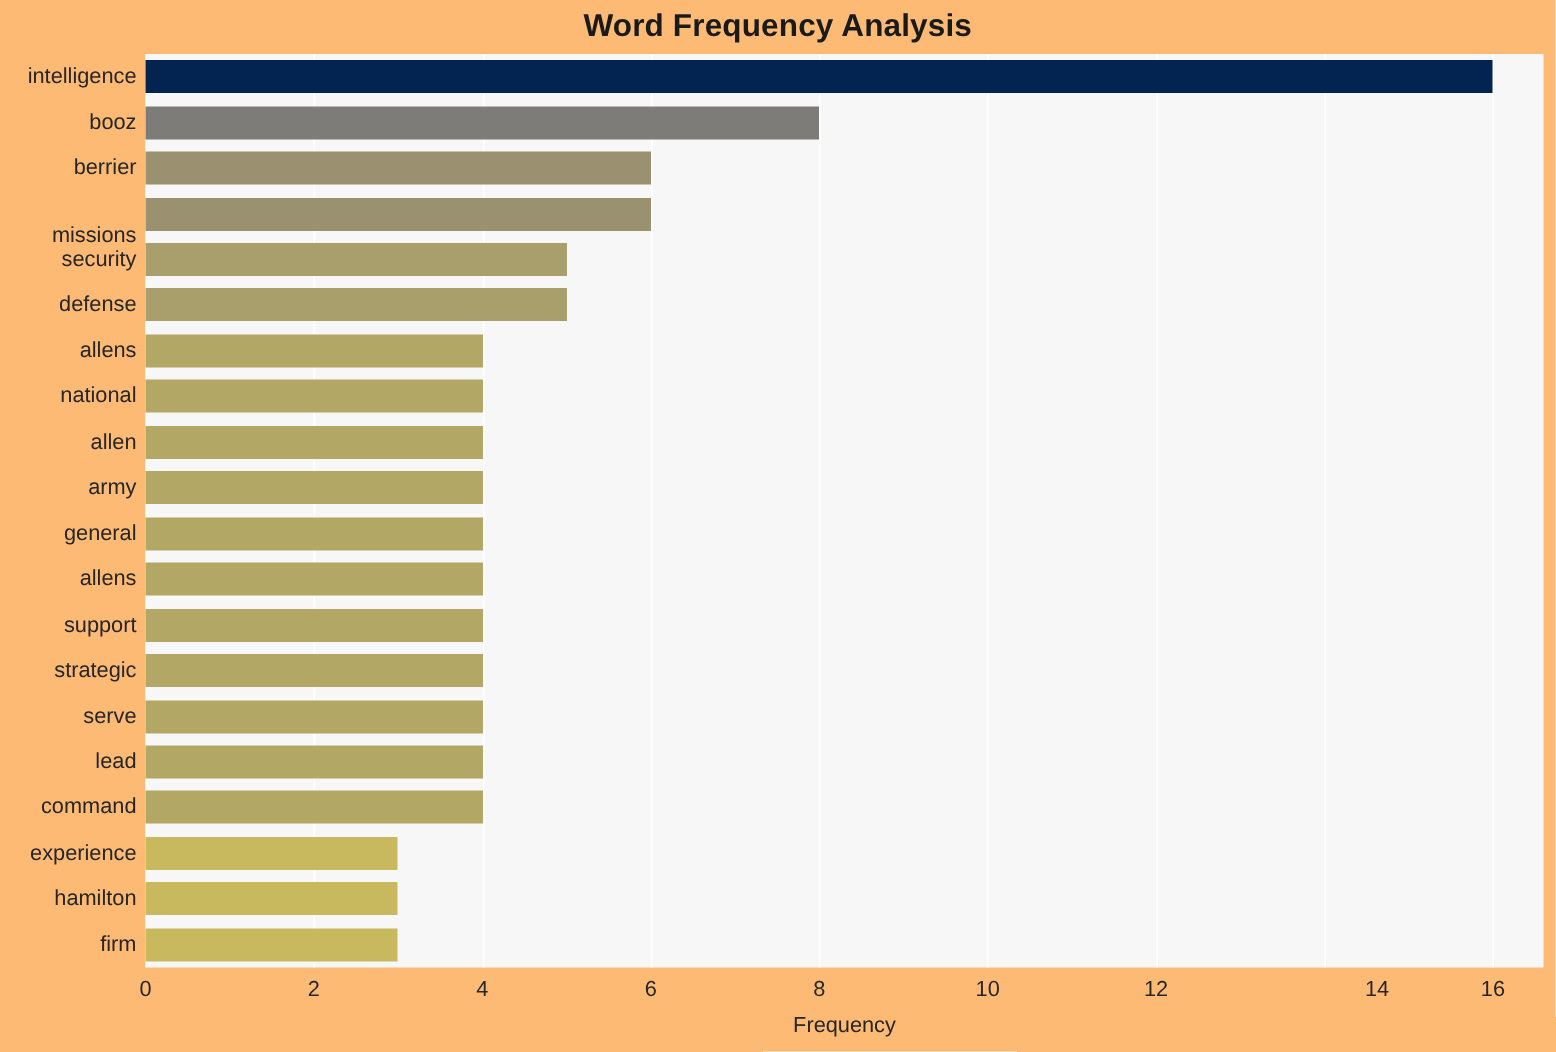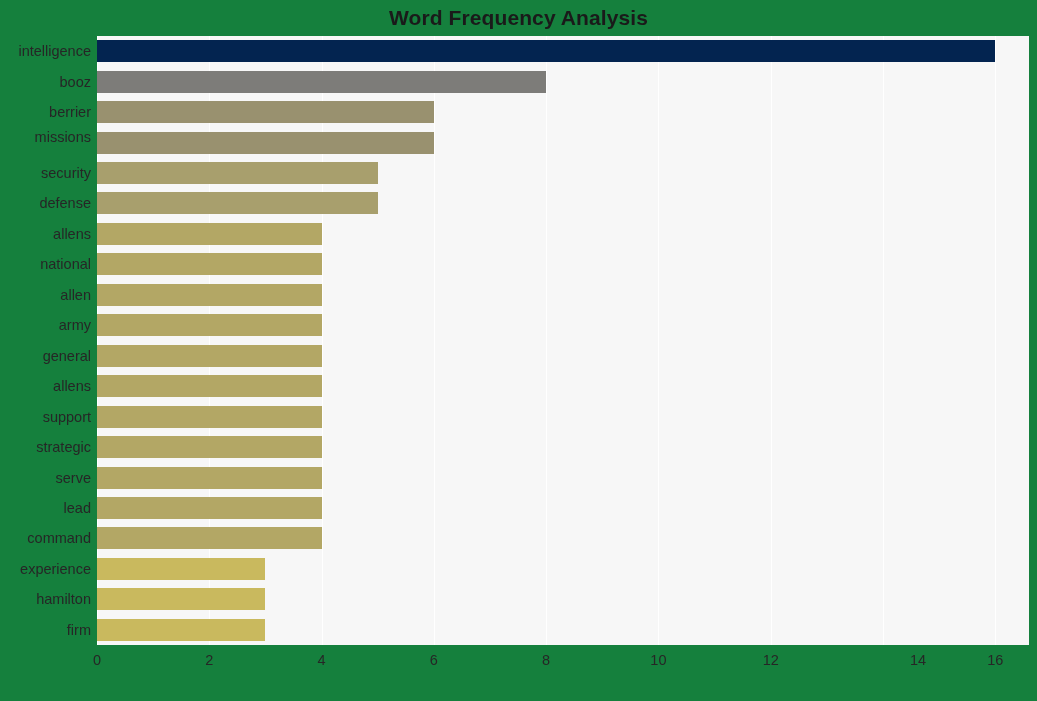--- a/index.html
+++ b/index.html
@@ -11,21 +11,21 @@
     width: 1037px;
     height: 701px;
     font-family: "Liberation Sans", sans-serif;
     overflow: hidden;
   }
 
   #figure {
     position: relative;
     width: 1037px;
     height: 701px;
-    background: #15803d;
+    background: #fdba74;
   }
 
   
   #chart-title {
     position: absolute;
     left: 0;
     top: 4px;
     width: 1037px;
     text-align: center;
     font-size: 21px;
@@ -164,21 +164,21 @@
         <div class="bar" style="top: 521.875px; width: 168.434px; background: rgb(201, 185, 94);"></div>
         <div class="bar" style="top: 552.325px; width: 168.434px; background: rgb(201, 185, 94);"></div>
         <div class="bar" style="top: 582.775px; width: 168.434px; background: rgb(201, 185, 94);"></div>
       </div>
   </div>
 
   <div id="y-axis-labels">
       <div class="y-tick-label" style="top: 4.225px;">intelligence</div>
       <div class="y-tick-label" style="top: 34.675px;">booz</div>
       <div class="y-tick-label" style="top: 65.125px;">berrier</div>
-      <div class="y-tick-label" style="top: 90px;">missions</div>
+      <div class="y-tick-label" style="top: 110px;">missions</div>
       <div class="y-tick-label" style="top: 126.025px; padding-left: 44px;">security</div>
       <div class="y-tick-label" style="top: 156.475px;">defense</div>
       <div class="y-tick-label" style="top: 186.925px;">allens</div>
       <div class="y-tick-label" style="top: 217.375px;">national</div>
       <div class="y-tick-label" style="top: 247.825px;">allen</div>
       <div class="y-tick-label" style="top: 278.275px;">army</div>
       <div class="y-tick-label" style="top: 308.725px;">general</div>
       <div class="y-tick-label" style="top: 339.175px;">allens</div>
       <div class="y-tick-label" style="top: 369.625px;">support</div>
       <div class="y-tick-label" style="top: 400.075px;">strategic</div>
@@ -195,14 +195,15 @@
       <div class="x-tick-label" style="left: 112.289px;">2</div>
       <div class="x-tick-label" style="left: 224.578px;">4</div>
       <div class="x-tick-label" style="left: 336.867px;">6</div>
       <div class="x-tick-label" style="left: 449.157px;">8</div>
       <div class="x-tick-label" style="left: 561.446px;">10</div>
       <div class="x-tick-label" style="left: 673.735px;">12</div>
       <div class="x-tick-label" style="left: 821px;">14</div>
       <div class="x-tick-label" style="left: 898.313px;">16</div>
     </div>
 
+  <div id="x-axis-title">Frequency</div>
 
 </div>
 
 </body></html>

